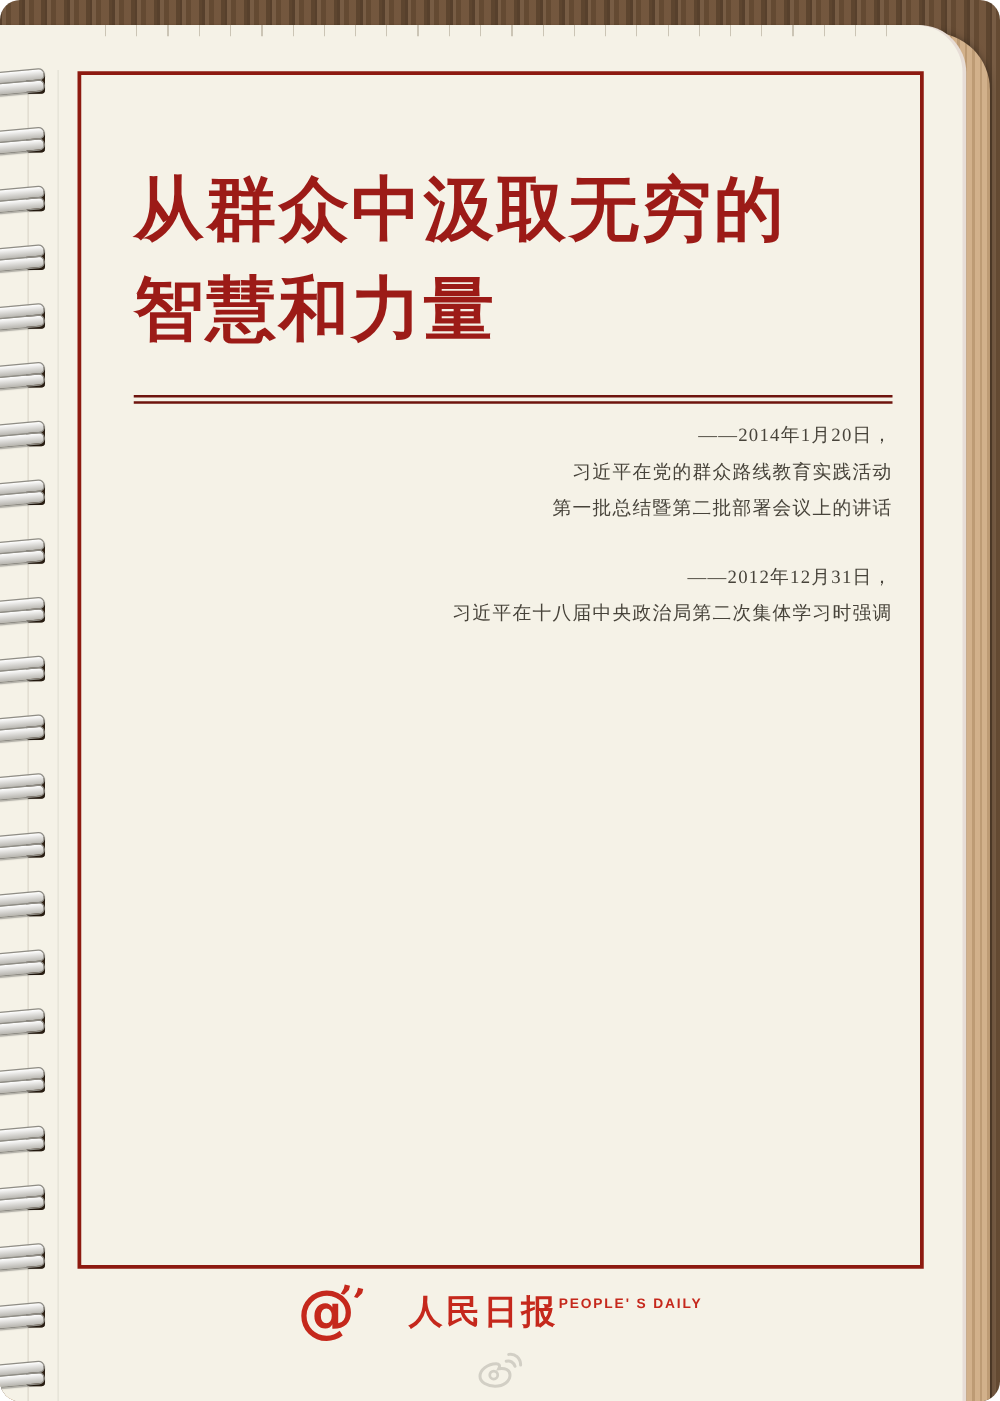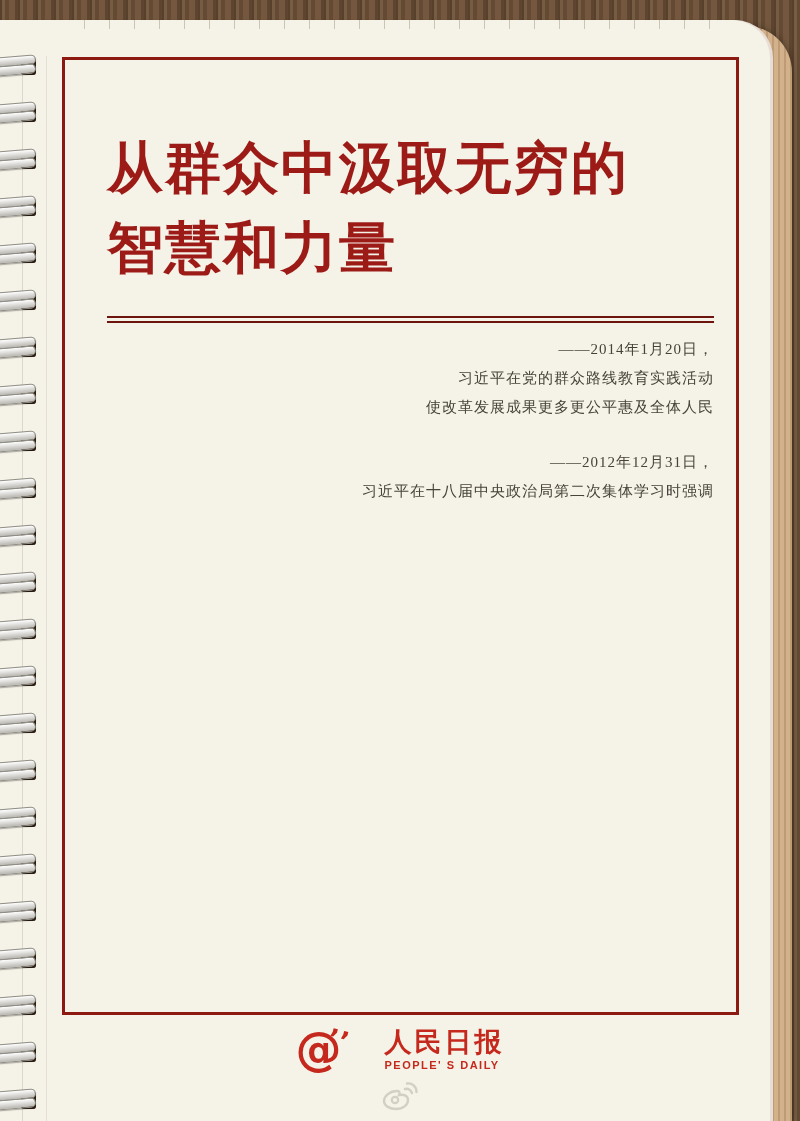--- a/index.html
+++ b/index.html
@@ -10,20 +10,21 @@
   .stage{
     position:relative;width:800px;height:1121px;overflow:hidden;
     background:#6f5238;
     background-image:
       repeating-linear-gradient(90deg,
         rgba(0,0,0,.22) 0 2px,
         rgba(255,255,255,.06) 2px 5px,
         rgba(0,0,0,.10) 5px 9px,
         rgba(255,255,255,.03) 9px 15px,
         rgba(0,0,0,.16) 15px 18px);
+    border-radius: 16px;
   }
   
   .book-edge{
     position:absolute;top:26px;left:4px;right:8px;bottom:0;
     background:#cda87e;
     background-image:repeating-linear-gradient(90deg,
       rgba(0,0,0,.08) 0 2px, rgba(255,255,255,.10) 2px 6px);
     border-top-right-radius:46px;
     box-shadow:0 0 6px rgba(0,0,0,.35);
   }
@@ -102,21 +103,21 @@
   .at-badge{
     position:relative;color:#c5281c;
     font-family:"DejaVu Sans","Liberation Sans",sans-serif;
     font-weight:700;font-size:46px;line-height:46px;
   }
   .at-badge .ticks{
     position:absolute;top:-9px;right:-8px;
     font-size:26px;letter-spacing:1px;transform:rotate(14deg);
     color:#c5281c;font-weight:700;
   }
-  .logo-text{display:flex;flex-direction:column;align-items:flex-start;margin-left:33px;}
+  .logo-text{display:flex;flex-direction:row;align-items:flex-start;margin-left:33px;}
   .logo-cn{
     color:#c5281c;font-weight:700;font-size:27px;line-height:29px;
     letter-spacing:3px;
     font-family:"Liberation Sans","DejaVu Sans",sans-serif;
   }
   .logo-en{
     color:#c5281c;font-weight:700;font-size:11px;letter-spacing:1.5px;
     font-family:"Liberation Sans","DejaVu Sans",sans-serif;
     margin-top:2px;
   }
@@ -266,21 +267,21 @@
       <div>从群众中汲取无穷的</div>
       <div>智慧和力量</div>
     </div>
 
     <div class="rule"></div>
 
 
     <div class="attr">
       <div>——2014年1月20日，</div>
       <div>习近平在党的群众路线教育实践活动</div>
-      <div>使改革发展成果更多更公平惠及全体人民</div>
+      <div>第一批总结暨第二批部署会议上的讲话</div>
     </div>
 
 
     <div class="attr second">
       <div>——2012年12月31日，</div>
       <div>习近平在十八届中央政治局第二次集体学习时强调</div>
     </div>
 
   </div>
 

